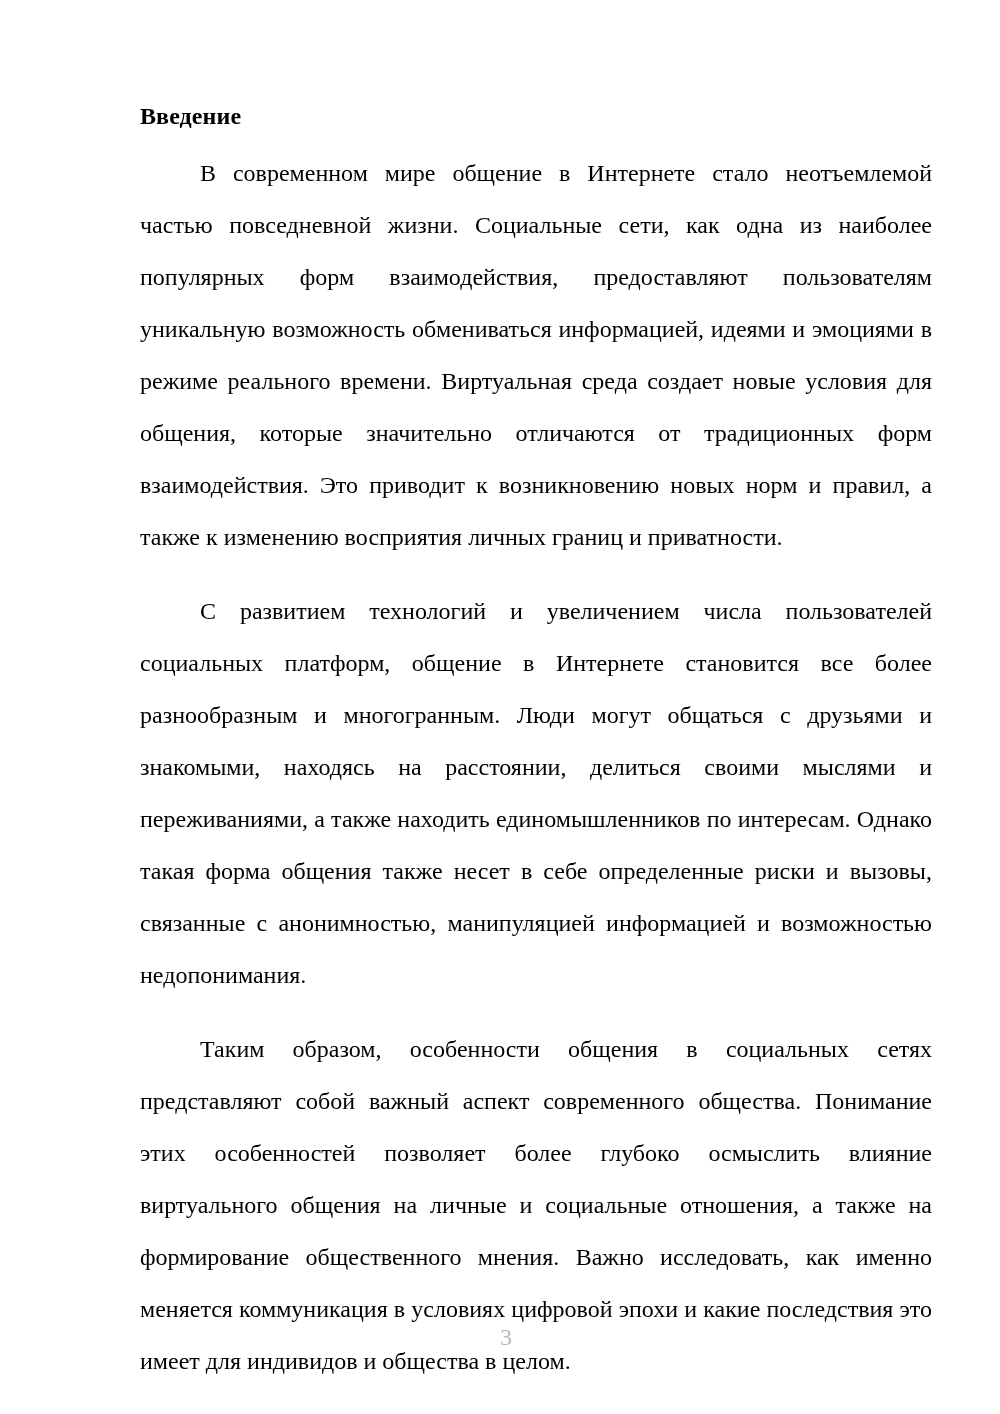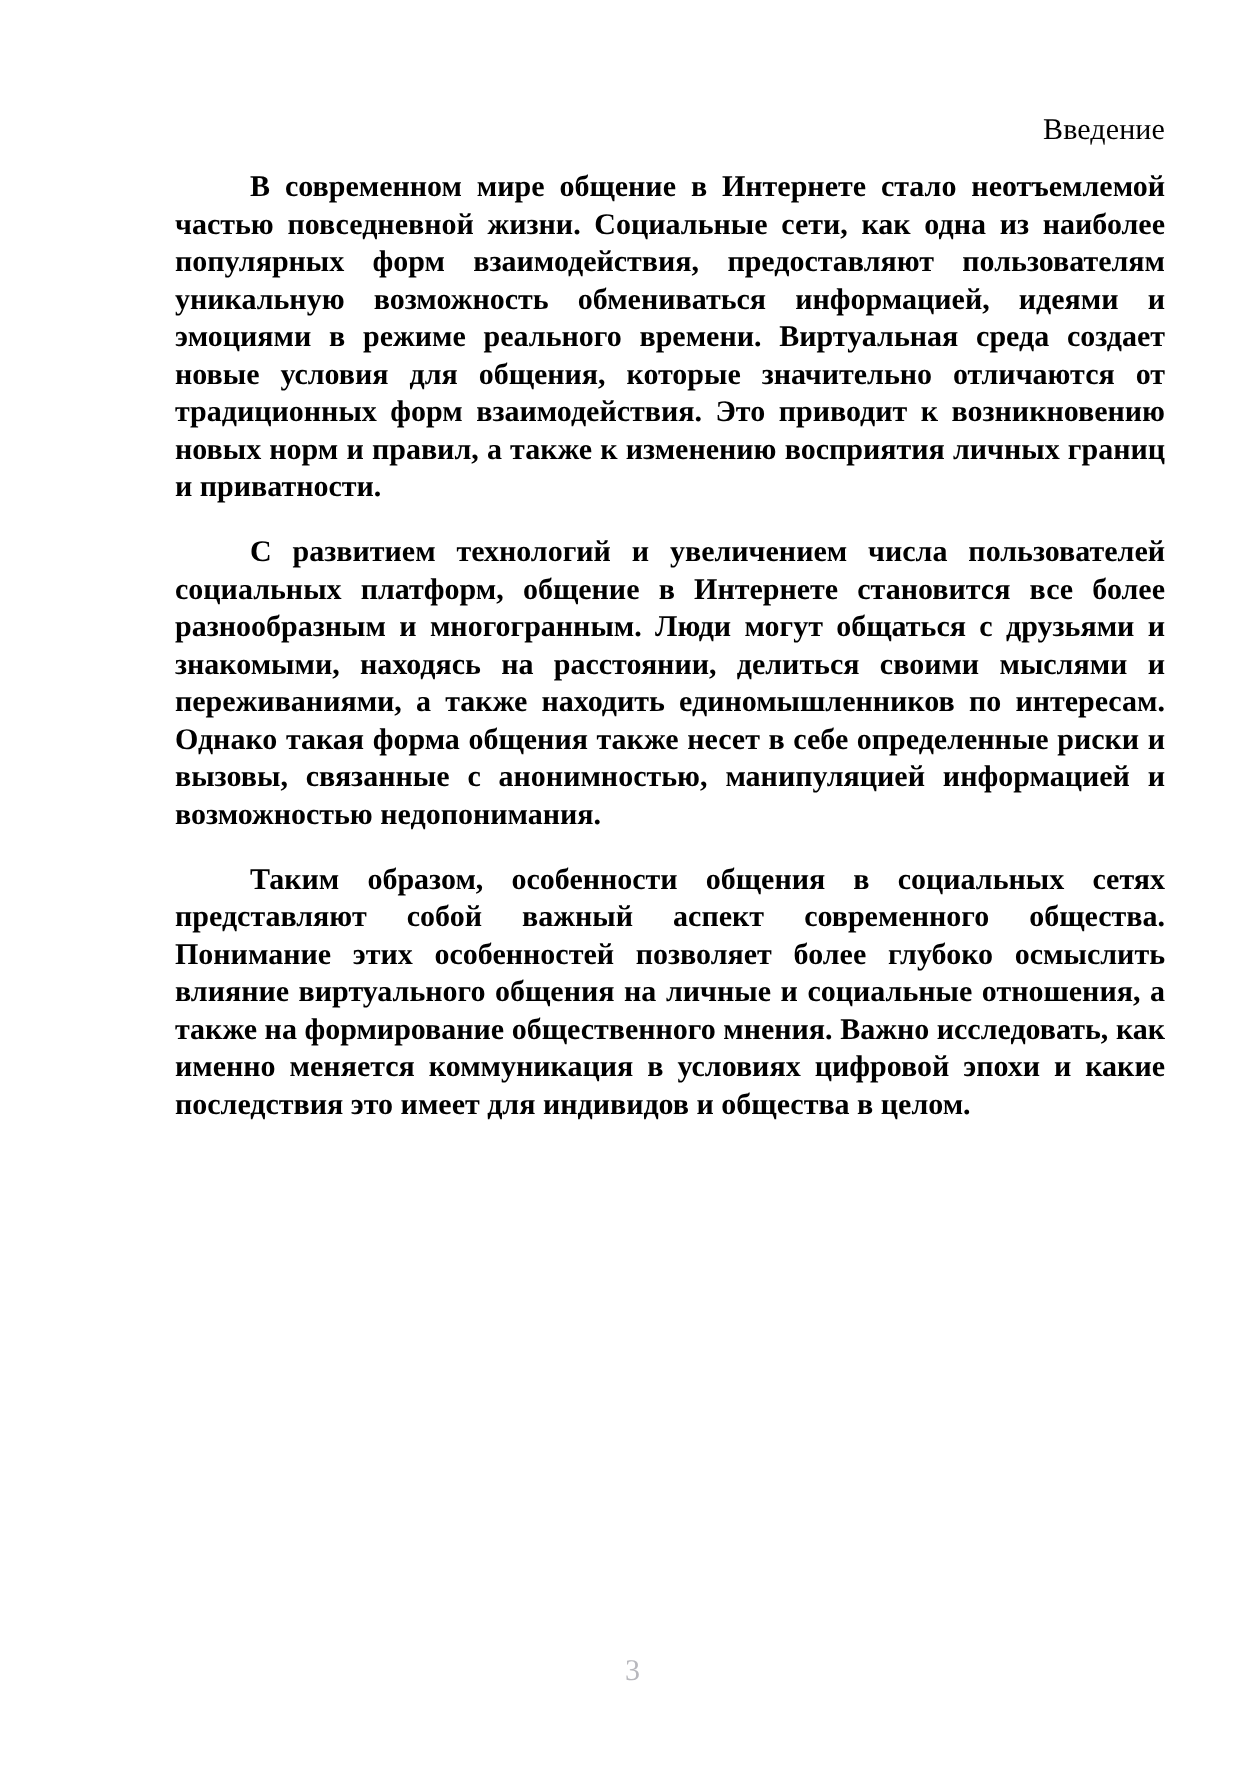--- a/index.html
+++ b/index.html
@@ -21,35 +21,34 @@
     box-sizing: border-box;
   }
   .content {
     position: absolute;
     left: 140px;
     top: 86px;
     width: 792px;
   }
   .doc-title {
     font-size: 24px;
-    font-weight: normal;
-    text-align: right;
+    font-weight: bold;
+    text-align: left;
     line-height: 36.5px;
-    margin: 0 0 5px 0;
+    margin: 12px 0 5px 0;
     letter-spacing: 0.1px;
   }
   .para {
     font-size: 24px;
-    line-height: 30px;
+    line-height: 52px;
     text-align: justify;
     text-justify: inter-word;
     text-indent: 60px;
     margin: 12px 0 22px 0;
     hyphens: none;
-    font-weight: bold;
     -webkit-hyphens: none;
   }
   .para:last-of-type {
     margin-bottom: 0;
   }
   .page-number {
     position: absolute;
     left: 0;
     right: 0;
     top: 1322px;

